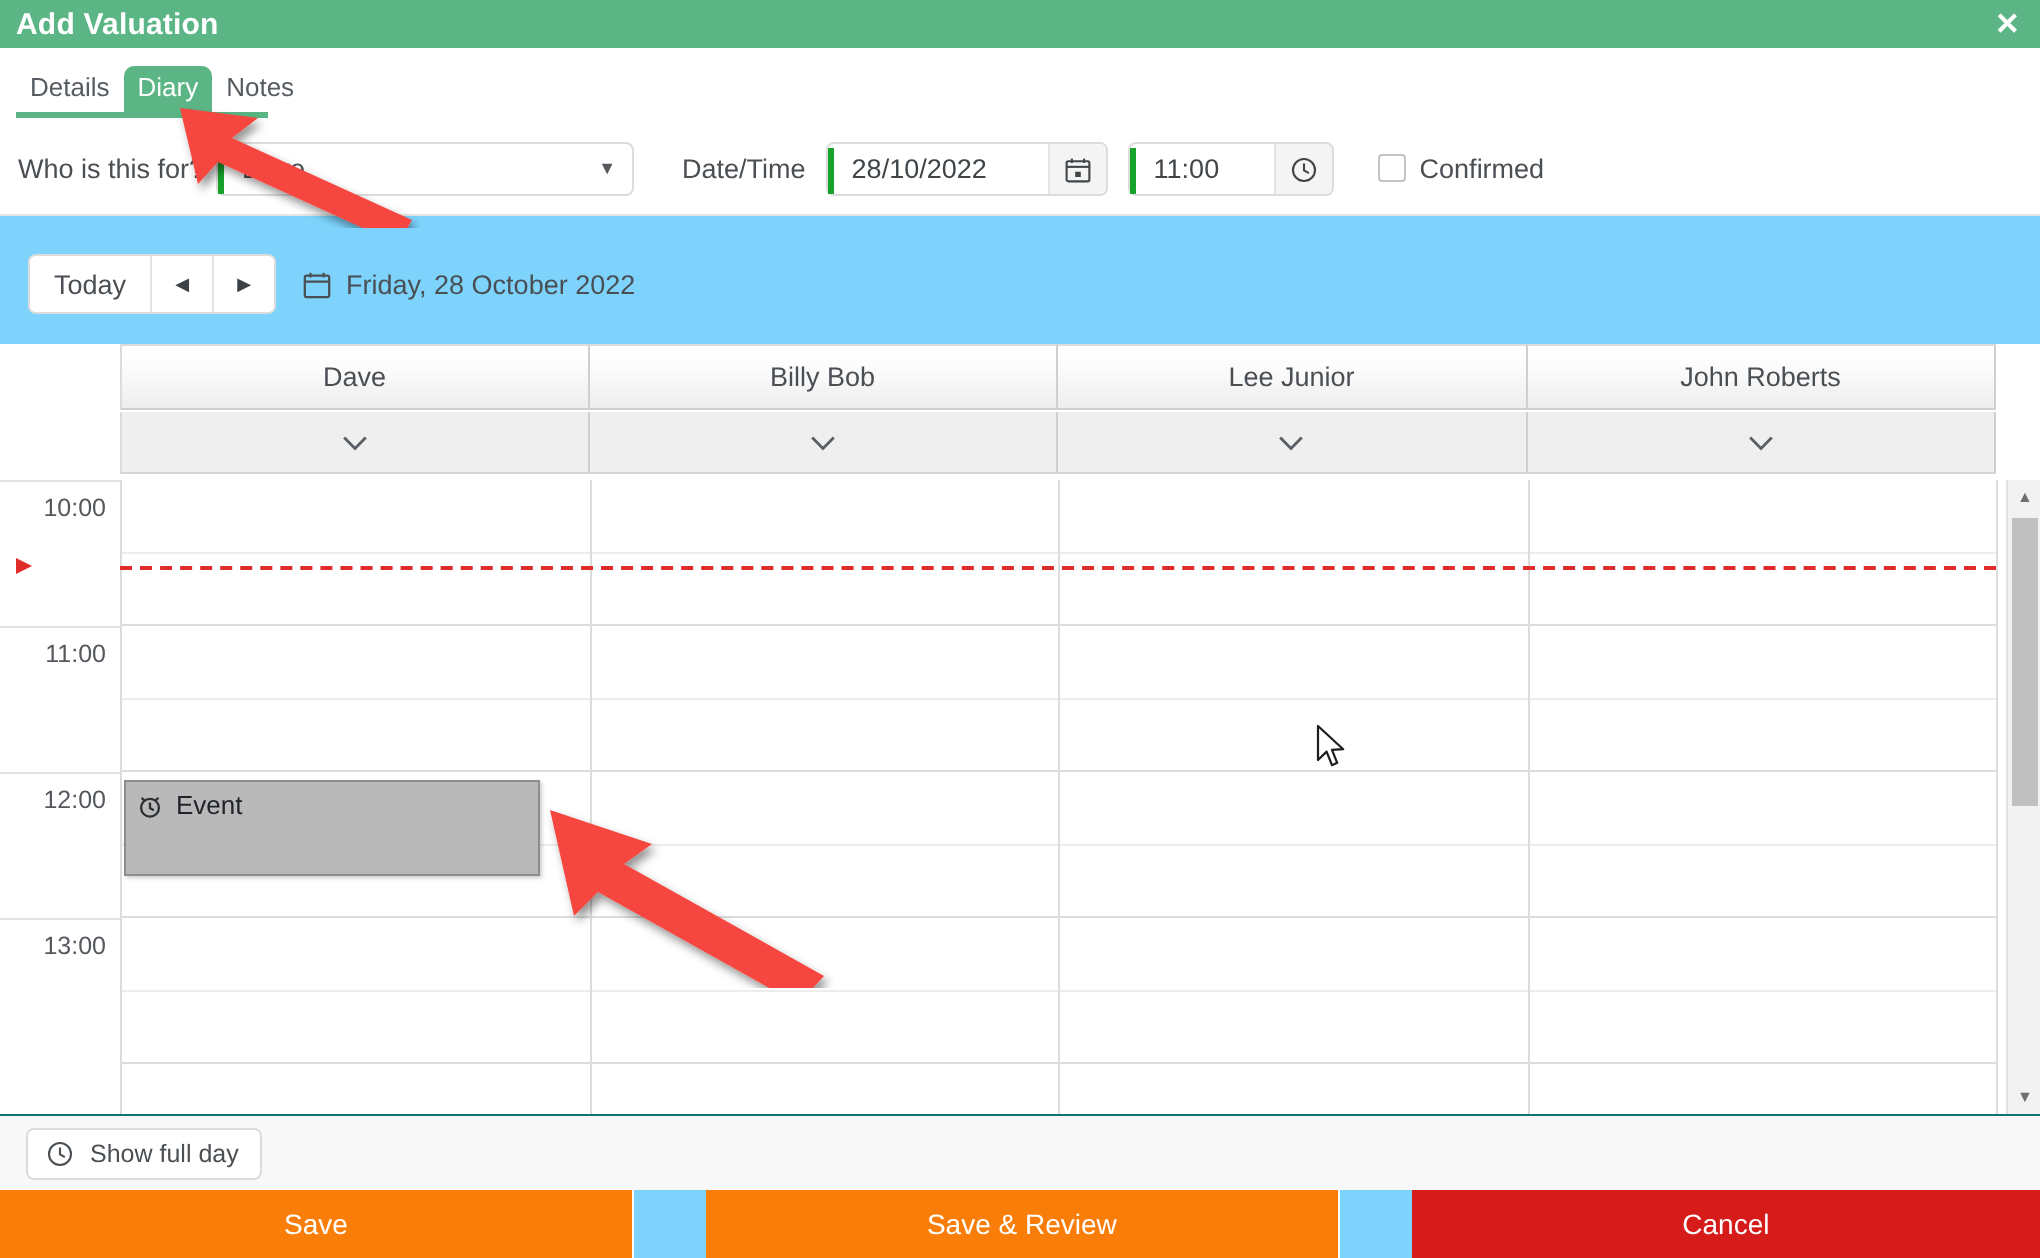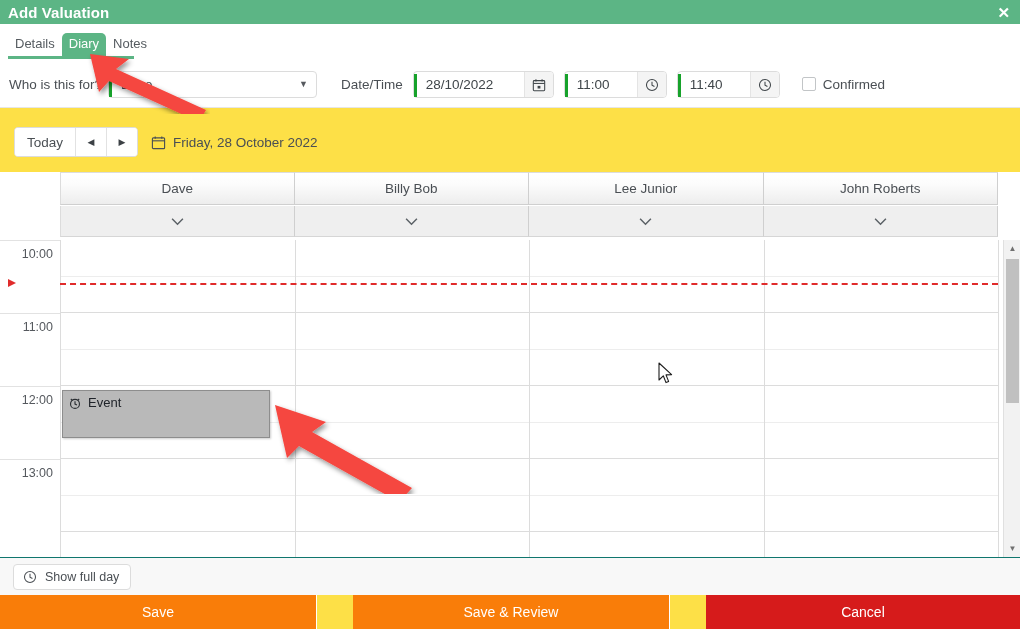--- a/index.html
+++ b/index.html
@@ -10,21 +10,21 @@
     overflow: hidden;
     background: #ffffff;
     font-family: "Liberation Sans", sans-serif;
     -webkit-font-smoothing: antialiased;
   }
 
   #app {
     position: relative;
     width: 1020px;
     height: 629px;
-    background: #fde047;
+    background: #7dd3fc;
   }
 
   
   .titlebar {
     position: absolute;
     top: 0; left: 0;
     width: 1020px;
     height: 24px;
     background: #5cb585;
     display: flex;
@@ -489,30 +489,20 @@
       <div class="green-accent"></div>
       <div class="input-text">11:00</div>
       <div class="input-addon">
         <svg width="14" height="14" viewBox="0 0 16 16" fill="none" stroke="#3f4549" stroke-width="1.2">
           <circle cx="8" cy="8" r="6.3"></circle>
           <polyline points="8,4.3 8,8.2 10.8,9.8"></polyline>
         </svg>
       </div>
     </div>
 
-    <div class="input-group ig-time">
-      <div class="green-accent"></div>
-      <div class="input-text">11:40</div>
-      <div class="input-addon">
-        <svg width="14" height="14" viewBox="0 0 16 16" fill="none" stroke="#3f4549" stroke-width="1.2">
-          <circle cx="8" cy="8" r="6.3"></circle>
-          <polyline points="8,4.3 8,8.2 10.8,9.8"></polyline>
-        </svg>
-      </div>
-    </div>
 
     <div class="confirm-wrap">
       <div class="checkbox"></div>
       <div class="confirm-label">Confirmed</div>
     </div>
   </div>
 
   <div class="navbar">
     <div class="btn-group">
       <div class="btn-today">Today</div>

